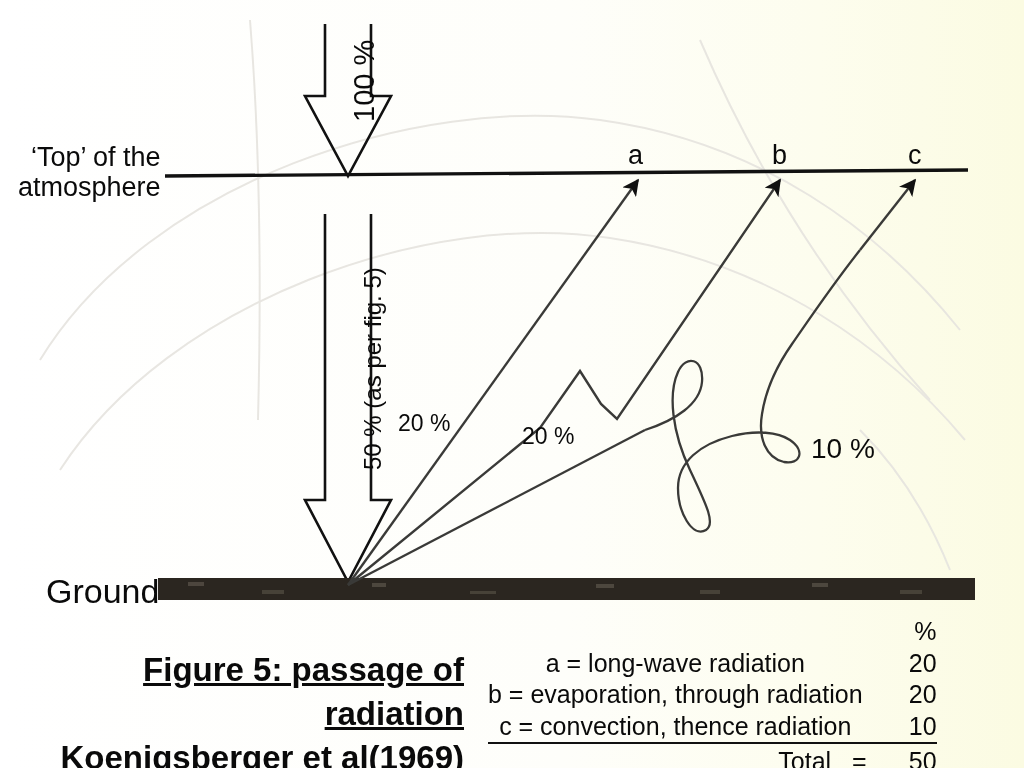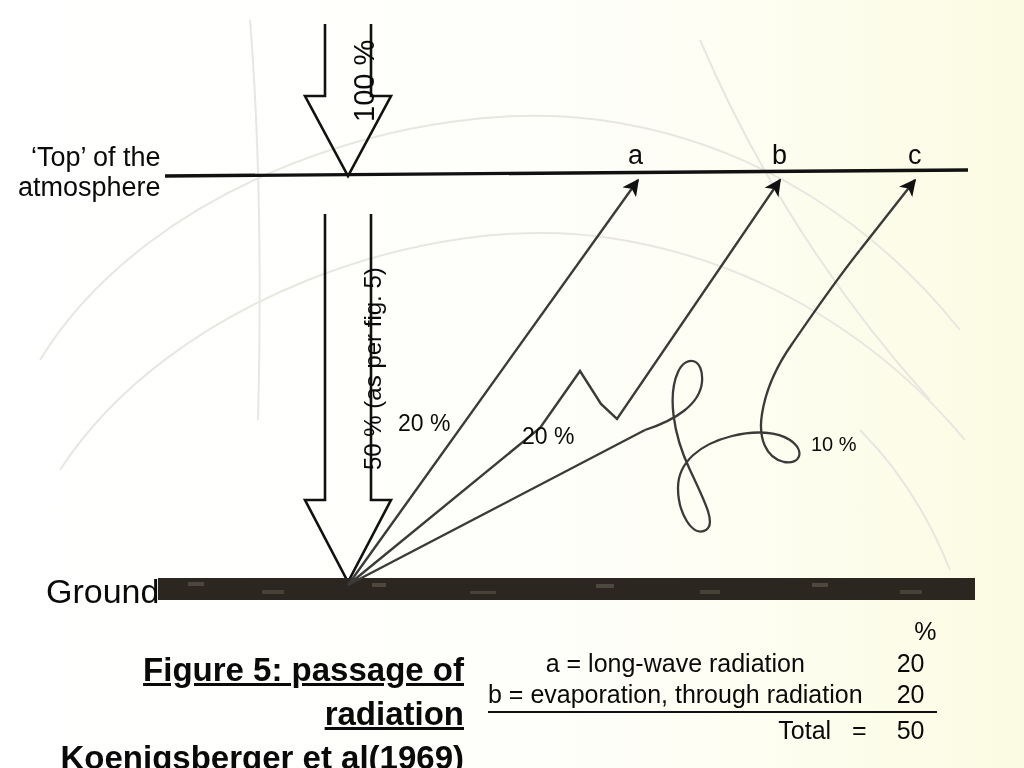--- a/index.html
+++ b/index.html
@@ -63,21 +63,21 @@
     font-size: 29px;
   }
   #label-50 {
     left: 360px;
     top: 470px;
     font-size: 24px;
   }
   
   #label-20a { left: 398px; top: 411px; font-size: 23px; }
   #label-20b { left: 522px; top: 424px; font-size: 23px; }
-  #label-10  { left: 811px; top: 433px; font-size: 20px; }
+  #label-10  { left: 811px; top: 433px; font-size: 28px; }
   
   .tick-letter { font-size: 27px; }
   #tick-a { left: 628px; top: 140px; }
   #tick-b { left: 772px; top: 140px; }
   #tick-c { left: 908px; top: 140px; }
 
   
   #caption {
     position: absolute;
     left: 24px;
@@ -104,21 +104,21 @@
   #legend table {
     border-collapse: collapse;
   }
   #legend td {
     padding: 0;
     vertical-align: bottom;
     white-space: pre;
     text-align: center;
   }
   #legend .desc { padding-right: 14px; }
-  #legend .num  { min-width: 52px; padding-left: 8px; }
+  #legend .num  { text-align: right; min-width: 52px; padding-left: 8px; }
   #legend .pct-head { text-align: right; }
   #legend tr.total td { padding-top: 2px; }
   #legend tr.rule-above td {
     border-top: 2px solid #111;
   }
   #legend .tot-label { text-align: right; padding-right: 10px; }
 </style>
 </head>
 <body>
 
@@ -209,20 +209,24 @@
         <td class="num pct-head">%</td>
       </tr>
       <tr>
         <td class="desc">a = long-wave radiation</td>
         <td class="num">20</td>
       </tr>
       <tr>
         <td class="desc">b = evaporation, through radiation</td>
         <td class="num">20</td>
       </tr>
+      <tr>
+        <td class="desc">c = convection, thence radiation</td>
+        <td class="num">10</td>
+      </tr>
       <tr class="total rule-above">
         <td class="tot-label">Total   =</td>
         <td class="num">50</td>
       </tr>
     </tbody>
       </table>
   </div>
 </div>
 
 </body></html>

